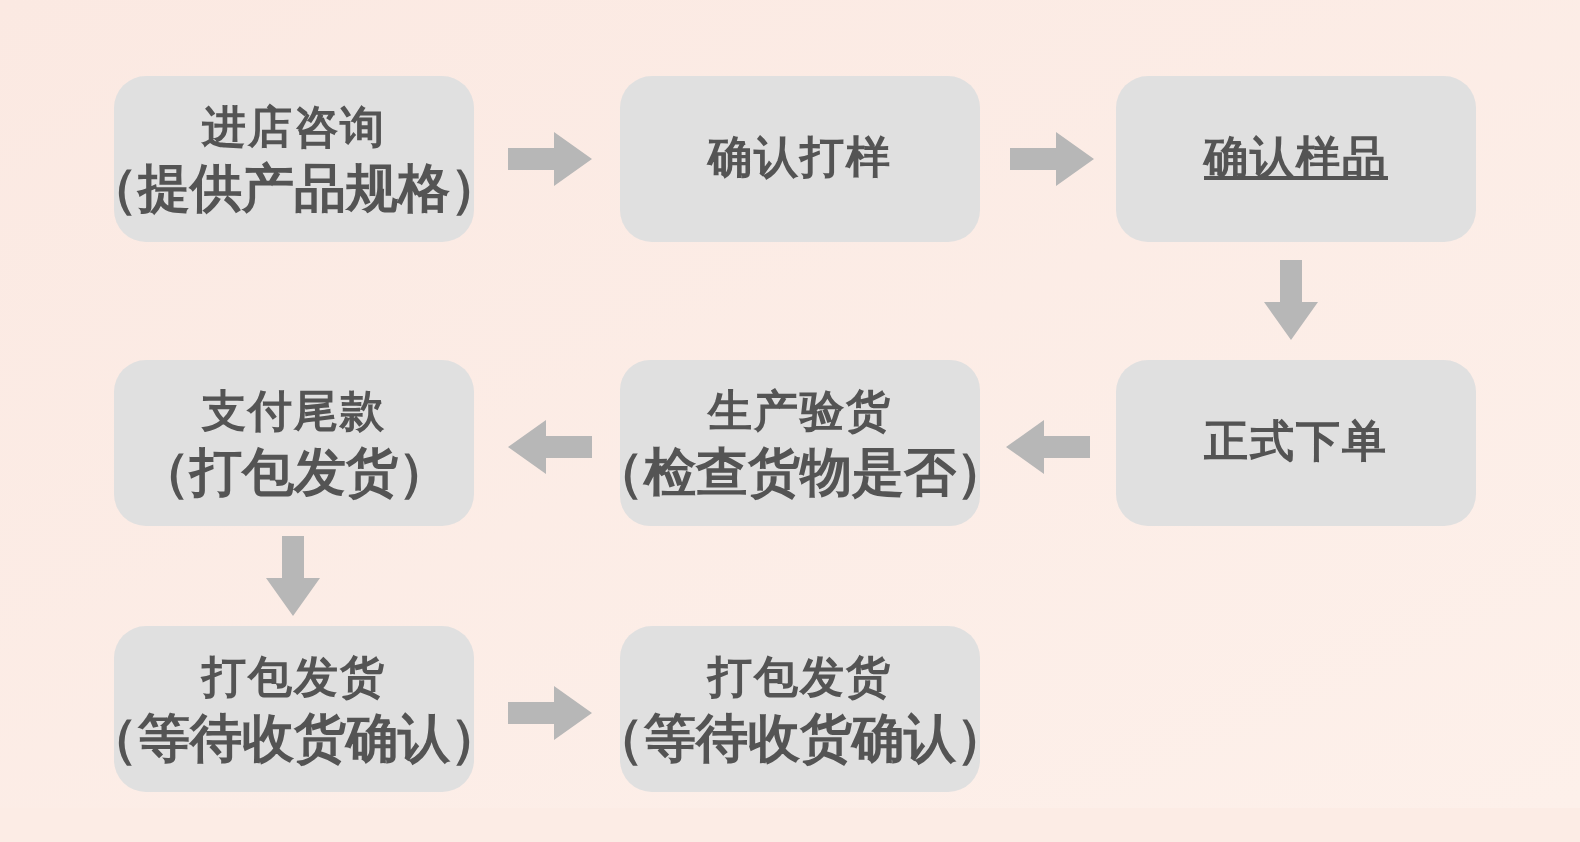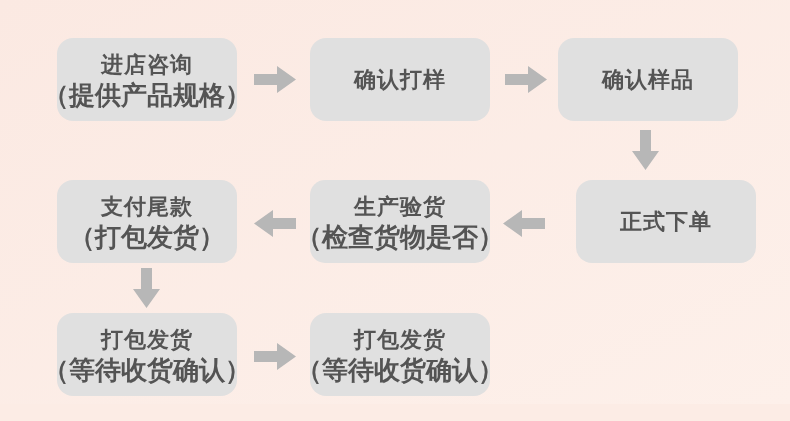--- a/index.html
+++ b/index.html
@@ -39,22 +39,22 @@
     letter-spacing: 0;
     white-space: nowrap;
   }
   .arrow { position: absolute; display: block; }
   .arrow svg { display: block; }
   .arrow polygon { fill: var(--c-arrow, #b7b7b7); }
 
   
   .b1 { left: 57px;  top: 38px;  }
   .b2 { left: 310px; top: 38px;  }
-  .b3 { left: 558px; top: 38px;  }
-  .b4 { left: 576px; top: 180px; }
+  .b3 { left: 558px; top: 38px; text-decoration: underline;  }
+  .b4 { left: 558px; top: 180px; }
   .b5 { left: 310px; top: 180px; border-radius: 15px; }
   .b6 { left: 57px;  top: 180px; text-align: right; }
   .b7 { left: 57px;  top: 313px; }
   .b8 { left: 310px; top: 313px; }
 
   
   .ar1 { left: 254px; top: 66px;  }
   .ar2 { left: 505px; top: 66px;  }
   .ad1 { left: 632px; top: 130px; }
   .al1 { left: 503px; top: 210px; }

